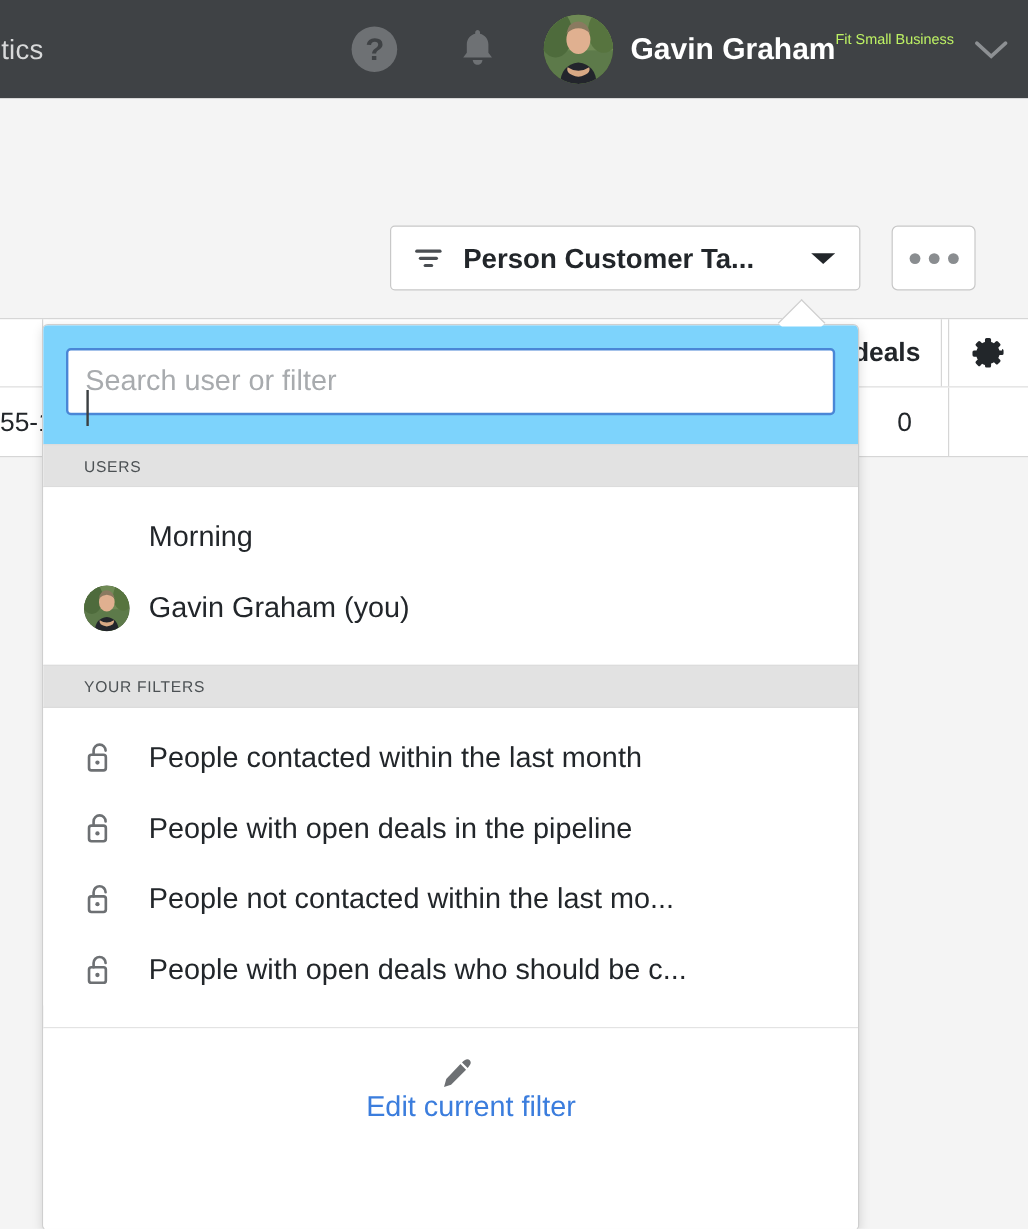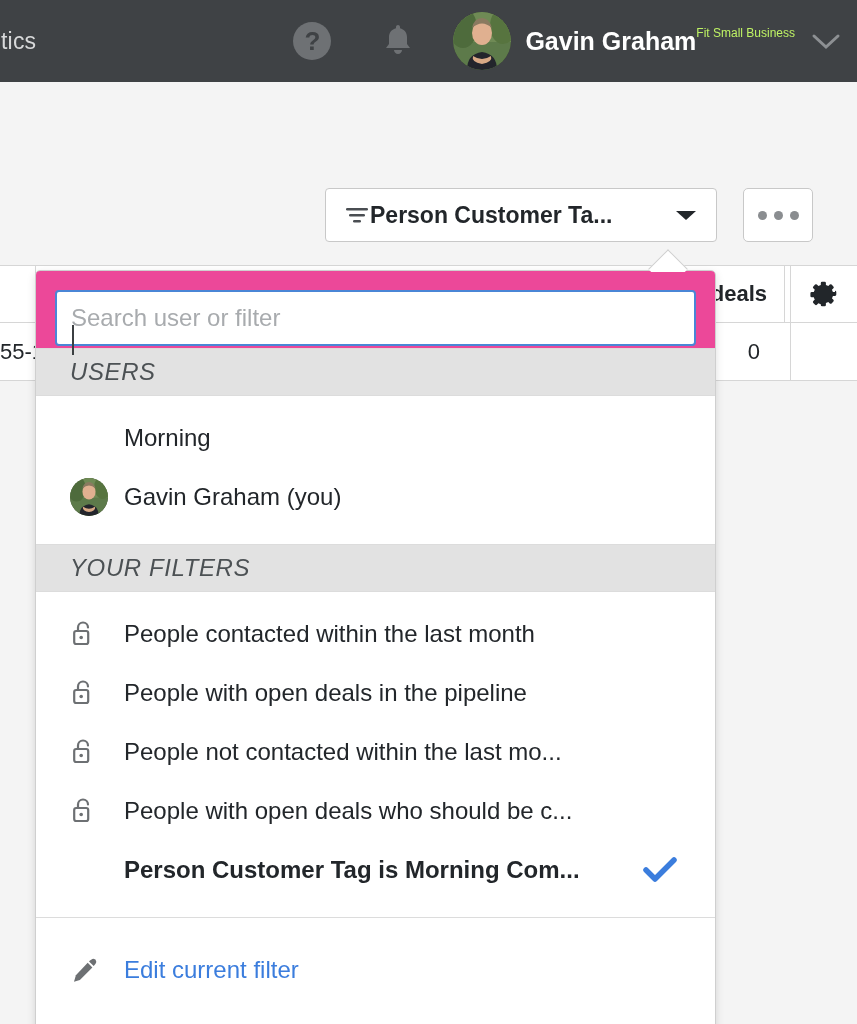--- a/index.html
+++ b/index.html
@@ -183,20 +183,21 @@
     border: 1px solid #c8c8c8;
     border-radius: 4px;
     display: flex;
     align-items: center;
     padding: 0 18px;
   }
   .filter-btn-label {
     font-size: 23px;
     font-weight: bold;
     color: #22262a;
+    margin-left: 16px;
     white-space: nowrap;
   }
   .filter-btn-caret {
     margin-left: auto;
     display: flex;
     align-items: center;
   }
 
   .more-btn {
     position: absolute;
@@ -240,22 +241,22 @@
     left: 8px;
     top: 6px;
     width: 28px; height: 28px;
     background: #ffffff;
     border-left: 1px solid #cfcfcf;
     border-top: 1px solid #cfcfcf;
     transform: rotate(45deg);
   }
 
   .dd-search-wrap {
-    padding: 19px 19px 2px 19px;
-    background: #ec4899;
+    padding: 19px 19px 24px 19px;
+    background: #7dd3fc;
   }
   .dd-search {
     width: 100%;
     height: 56px;
     border: 2px solid #4a86d6;
     border-radius: 4px;
     font-size: 24px;
     font-family: "Liberation Sans", sans-serif;
     color: #22262a;
     padding: 0 14px;
@@ -268,30 +269,29 @@
     position: absolute;
     left: 36px;
     top: 54px;
     width: 2px;
     height: 30px;
     background: #3b3f42;
   }
 
   .dd-section-head {
     background: #e2e2e2;
-    height: 48px;
+    height: 36px;
     display: flex;
     align-items: center;
     padding-left: 34px;
-    font-size: 24px;
+    font-size: 13px;
     color: #4c5154;
     letter-spacing: .6px;
     border-top: 1px solid #dcdcdc;
     border-bottom: 1px solid #dcdcdc;
-    font-style: italic;
   }
 
   .dd-item {
     height: 59px;
     display: flex;
     align-items: center;
     padding-left: 34px;
     background: #fff;
   }
   .dd-item-label {
@@ -326,20 +326,21 @@
     height: 1px;
     background: #dcdcdc;
     margin-top: 18px;
   }
   .dd-actions { padding: 22px 0 26px 0; background:#fff; }
   .dd-action {
     height: 60px;
     display: flex;
     align-items: center;
     padding-left: 34px;
+    flex-direction: column;
   }
   .dd-action-label {
     font-size: 24px;
     color: #3b7ddd;
     white-space: nowrap;
   }
 
   svg { display: block; }
 </style>
 </head>
@@ -530,29 +531,20 @@
         <span class="dd-icon-slot">
           <svg width="26" height="30" viewBox="0 0 26 30">
             <path d="M8 12 V8.5 a5 5 0 0 1 10 0" stroke="#6d7073" stroke-width="2.2" fill="none" stroke-linecap="round"></path>
             <rect x="4.2" y="12" width="14" height="13" rx="2" stroke="#6d7073" stroke-width="2.2" fill="none"></rect>
             <circle cx="11.2" cy="18.5" r="1.8" fill="#6d7073"></circle>
           </svg>
         </span>
         <span class="dd-item-label">People with open deals who should be c...</span>
       </div>
 
-      <div class="dd-item">
-        <span class="dd-icon-slot"></span>
-        <span class="dd-item-label bold">Person Customer Tag is Morning Com...</span>
-        <span class="dd-check">
-          <svg width="34" height="28" viewBox="0 0 34 28">
-            <path d="M3 14 L12 23 L31 4" stroke="#3b7ddd" stroke-width="5.5" fill="none" stroke-linecap="round" stroke-linejoin="round"></path>
-          </svg>
-        </span>
-      </div>
 
       <div class="dd-divider"></div>
 
       <div class="dd-actions">
 
         <div class="dd-action">
           <span class="dd-icon-slot">
             <svg width="30" height="30" viewBox="0 0 30 30">
               <path d="M23.4 3.8 a3.2 3.2 0 0 1 2.9 2.9 c0 1.1-1.5 3.2-2.6 4.3 L19 6.4 c1.1-1.1 3.2-2.6 4.4-2.6z" fill="#6d7073"></path>
               <path d="M17.7 7.7 L22.4 12.4 L9.9 24.9 L4 26.8 L5.9 20.2 Z" fill="#6d7073"></path>

